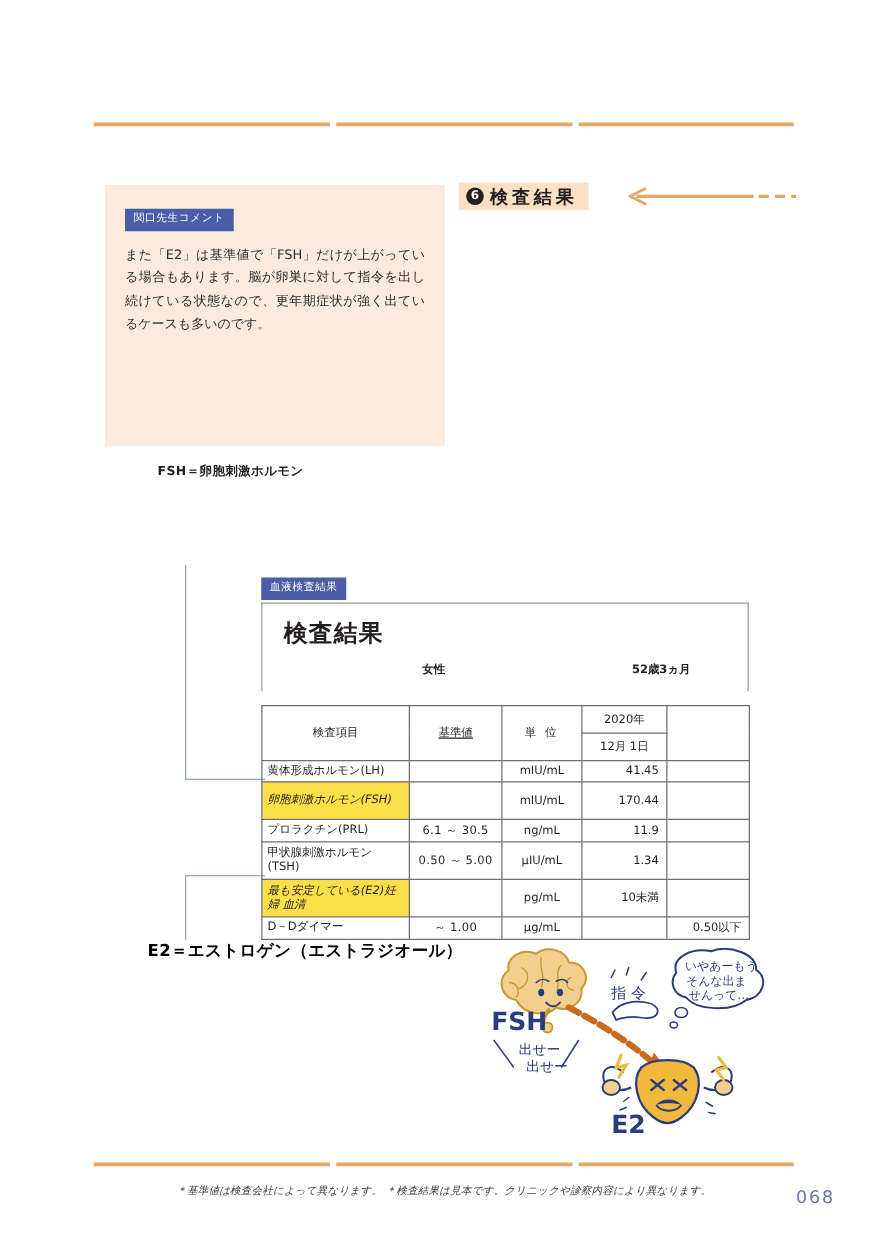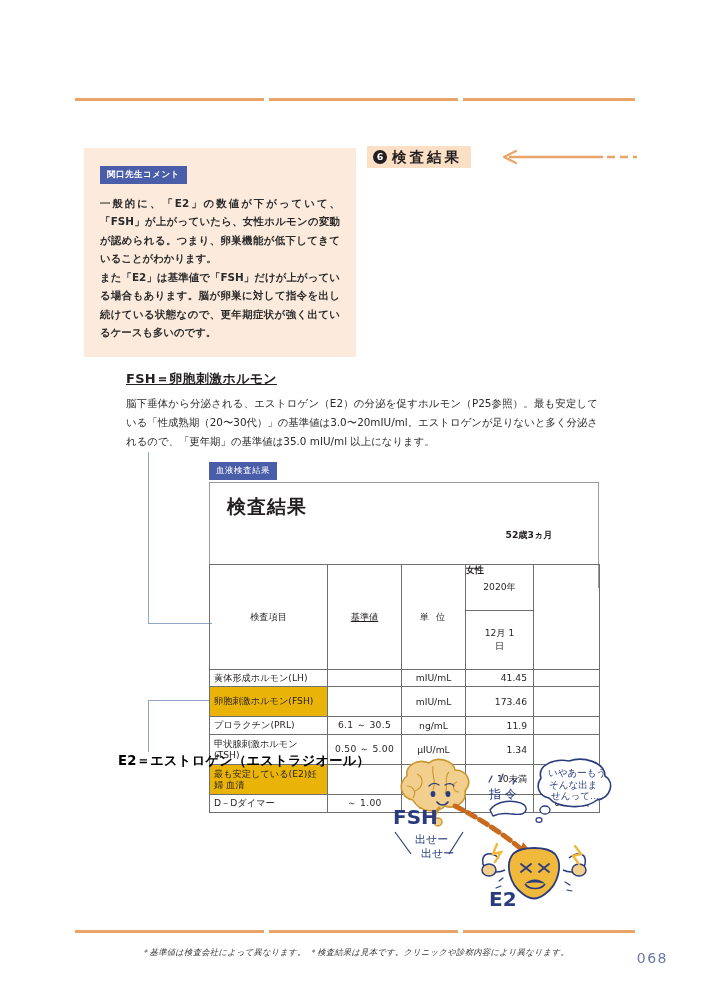--- a/index.html
+++ b/index.html
@@ -38,21 +38,20 @@
   
   #comment-box {
     position: absolute;
     left: 84px;
     top: 148px;
     width: 272px;
     height: 209px;
     background: #fcebdd;
     box-sizing: border-box;
     padding: 14px 16px 10px 16px;
-    font-weight: bold;
   }
   .badge {
     display: inline-block;
     background: #4a5da8;
     color: #ffffff;
     font-size: 8.5px;
     line-height: 1;
     padding: 4px 7px 5px 7px;
     letter-spacing: .5px;
     white-space: nowrap;
@@ -122,25 +121,24 @@
     color: #2b2b2b;
     text-align: justify;
   }
   #sec-body p { margin: 0; }
 
   
   #fsh-head {
     position: absolute;
     left: 126px;
     top: 370px;
-    font-size: 13px;
+    font-size: 10px;
     font-weight: bold;
     letter-spacing: .3px;
     color: #231f20;
-    text-decoration: underline;
   }
   #fsh-body {
     position: absolute;
     left: 126px;
     top: 394px;
     width: 472px;
     font-size: 10.4px;
     line-height: 1.84;
     color: #2b2b2b;
     text-align: justify;
@@ -194,21 +192,21 @@
     padding: 11px 0 0 17px;
     letter-spacing: 1px;
   }
   #person-row {
     display: flex;
     padding: 9px 0 11px 0;
     font-size: 9.2px;
     font-weight: bold;
     color: #231f20;
   }
-  #person-row .sex { width: 274px; text-align: right; margin-top: 35px; }
+  #person-row .sex { width: 274px; text-align: center; }
   #person-row .age { width: 90px; text-align: center; }
 
   table.results {
     border-collapse: collapse;
     width: 390px;
     table-layout: fixed;
     font-size: 9.2px;
     color: #231f20;
     position: absolute;
     left: 209px;
@@ -221,27 +219,27 @@
   }
   table.results col.c1 { width: 118px; }
   table.results col.c2 { width: 74px; }
   table.results col.c3 { width: 64px; }
   table.results col.c4 { width: 68px; }
   table.results col.c5 { width: 66px; }
 
   .hdr-item { text-align: center; }
   .hdr-ref  { text-align: center; text-decoration: underline; }
   .hdr-unit { text-align: center; letter-spacing: 2px; }
-  .hdr-date { text-align: center; padding: 16px !important; }
+  .hdr-date { text-align: center; padding: 4px !important; }
   .cell-name { text-align: left; line-height: 1.28; }
   .cell-ref  { text-align: center; letter-spacing: .3px; }
   .cell-unit { text-align: center; }
   .cell-val  { text-align: right; padding-right: 6px !important; }
   .row-tall td { height: 25px; }
-  .hl { background: #eab308; }
+  .hl { background: #fde047; font-style: italic; }
 
   
   .connector { position: absolute; }
   .connector .v, .connector .h { position: absolute; background: #8fa6c4; }
   .connector .v { width: 1px; }
   .connector .h { height: 1px; }
 
   
   #illus {
     position: absolute;
@@ -279,42 +277,38 @@
 
   <div class="rule-row" id="rule-top">
     <div class="seg a"></div>
     <div class="seg b"></div>
     <div class="seg c"></div>
   </div>
 
   <div id="comment-box">
     <span class="badge">関口先生コメント</span>
     <div id="comment-body">
-      <p>一般的に、「E2」の数値が下がっていて、「FSH」が上がっていたら、女性ホルモンの変動が認められる。つまり、卵巣機能が低下してきていることがわかります。</p>
       <p>また「E2」は基準値で「FSH」だけが上がっている場合もあります。脳が卵巣に対して指令を出し続けている状態なので、更年期症状が強く出ているケースも多いのです。</p>
     </div>
   </div>
 
   <div id="sec-head-wrap">
     <div id="sec-head">
       <span class="circled-num">6</span>
       <span id="sec-head-title">検査結果</span>
     </div>
     <svg id="head-arrow" width="142" height="16" viewBox="0 0 142 16">
       <line x1="14" y1="8" x2="108" y2="8" stroke="#e8a567" stroke-width="2.6"></line>
       <line x1="112" y1="8" x2="142" y2="8" stroke="#e8a567" stroke-width="2.6" stroke-dasharray="8 5"></line>
       <polyline points="21,2 9,8 21,14" fill="none" stroke="#e8a567" stroke-width="2.2" stroke-linecap="round" stroke-linejoin="round"></polyline>
     </svg>
   </div>
 
 
   <div id="fsh-head">FSH＝卵胞刺激ホルモン</div>
-  <div id="fsh-body">
-    <p>脳下垂体から分泌される、エストロゲン（E2）の分泌を促すホルモン（P25参照）。最も安定している「性成熟期（20〜30代）」の基準値は3.0〜20mIU/ml。エストロゲンが足りないと多く分泌されるので、「更年期」の基準値は35.0 mIU/ml 以上になります。</p>
-  </div>
 
   <div class="connector" id="conn-fsh" style="left:148px; top:452px; width:64px; height:172px;">
     <div class="v" style="left:0; top:0; height:172px;"></div>
     <div class="h" style="left:0; top:171px; width:64px;"></div>
   </div>
 
   <div class="connector" id="conn-e2" style="left:148px; top:700px; width:64px; height:52px;">
     <div class="h" style="left:0; top:0; width:64px;"></div>
     <div class="v" style="left:0; top:0; height:52px;"></div>
   </div>
@@ -354,21 +348,21 @@
           <td class="cell-name">黄体形成ホルモン(LH)</td>
           <td class="cell-ref"></td>
           <td class="cell-unit">mIU/mL</td>
           <td class="cell-val">41.45</td>
           <td class="cell-val"></td>
         </tr>
         <tr class="row-tall">
           <td class="cell-name hl">卵胞刺激ホルモン(FSH)</td>
           <td class="cell-ref"></td>
           <td class="cell-unit">mIU/mL</td>
-          <td class="cell-val">173.46</td>
+          <td class="cell-val">170.44</td>
           <td class="cell-val"></td>
         </tr>
         <tr>
           <td class="cell-name">プロラクチン(PRL)</td>
           <td class="cell-ref">6.1 ～ 30.5</td>
           <td class="cell-unit">ng/mL</td>
           <td class="cell-val">11.9</td>
           <td class="cell-val"></td>
         </tr>
         <tr class="row-tall">

